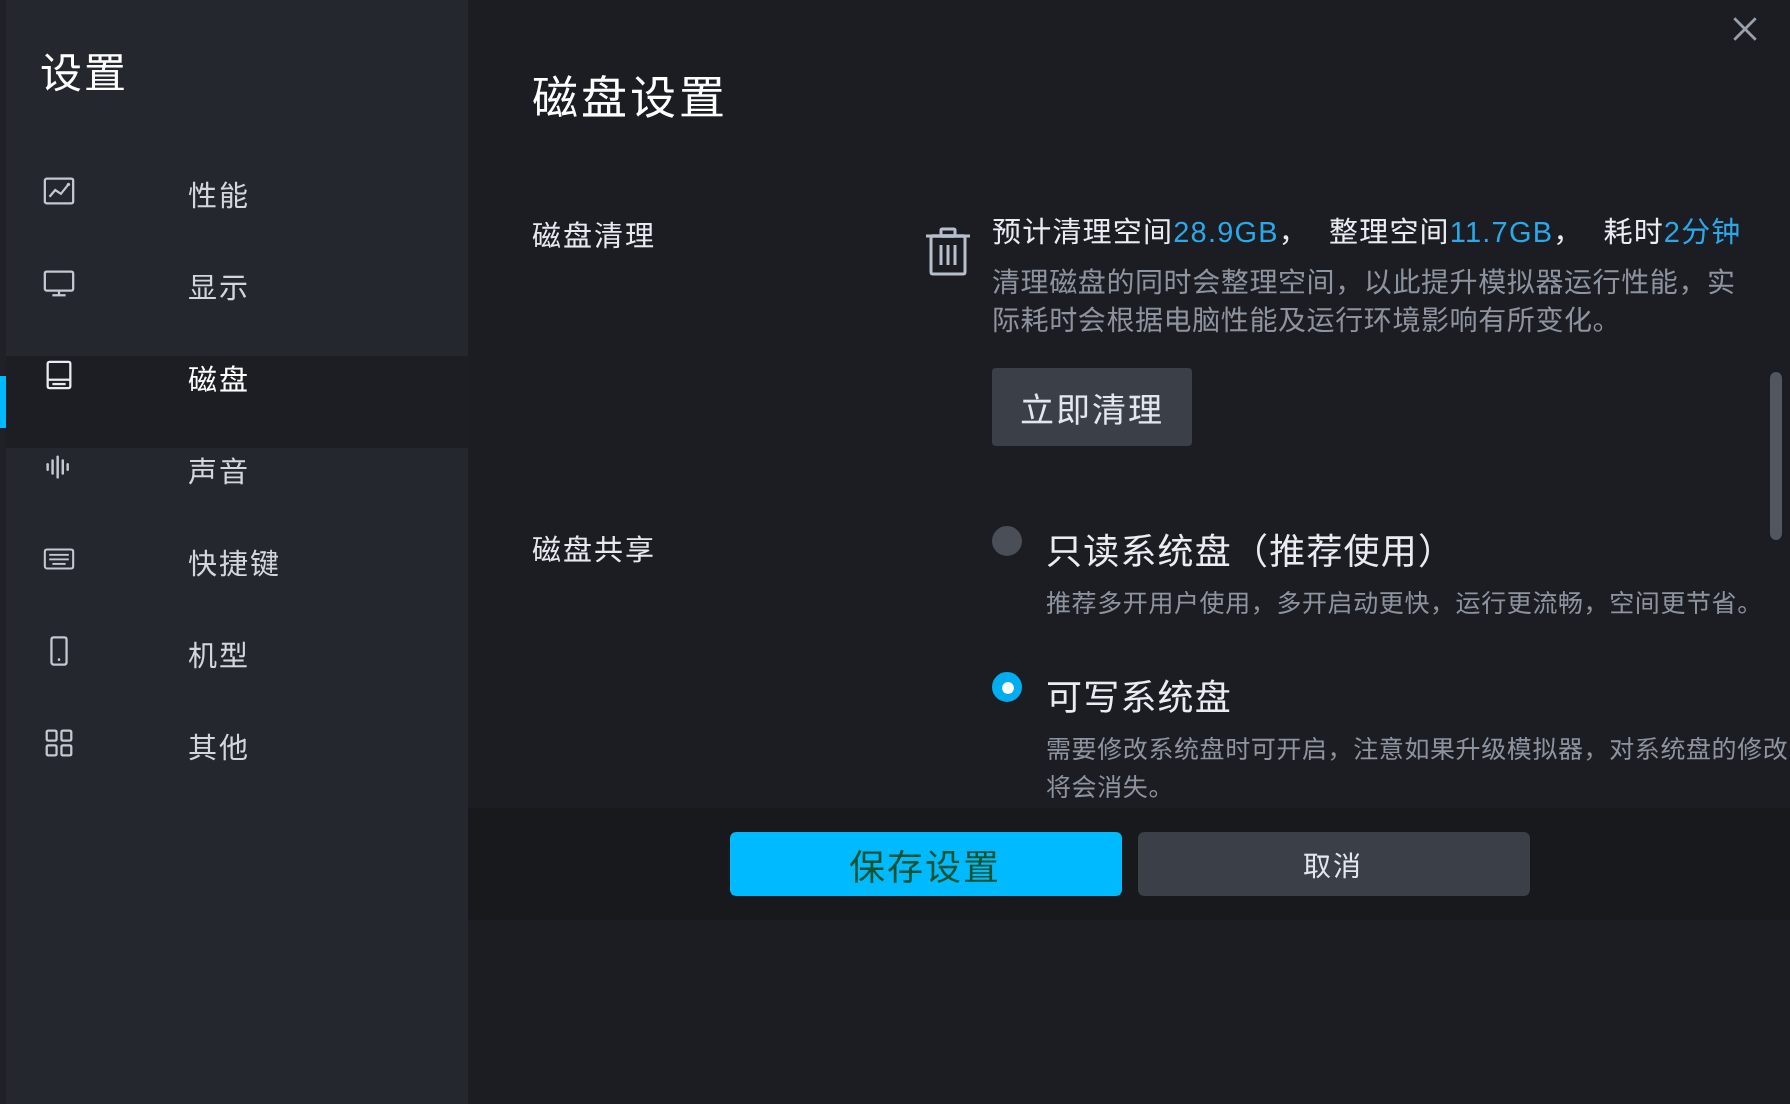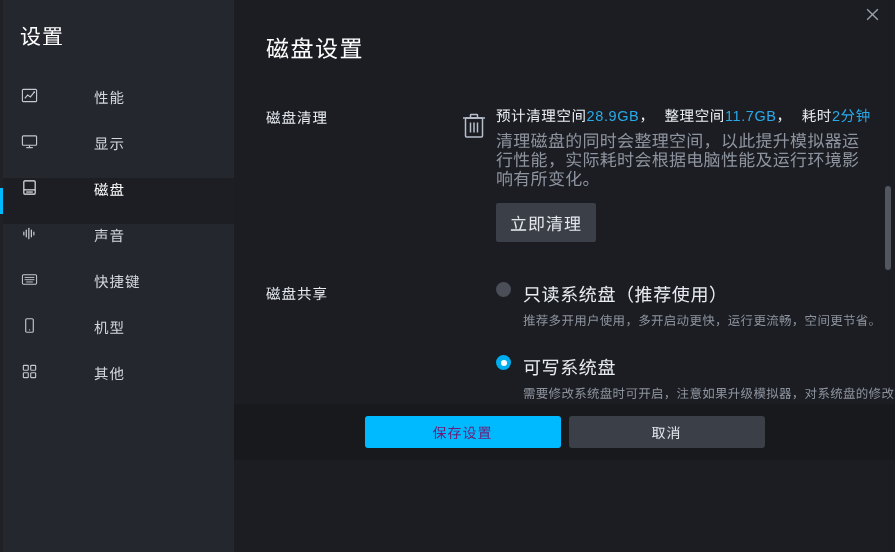--- a/index.html
+++ b/index.html
@@ -161,21 +161,21 @@
     color: #e9edf3;
     font-size: 14.5px;
     letter-spacing: 0.6px;
     white-space: nowrap;
   }
   .clean-headline .hl { color: #2aa8e8; }
   .clean-headline .sp { display: inline-block; width: 10px; }
 
   .clean-desc {
     color: #8e949f;
-    font-size: 17px;
+    font-size: 14px;
     line-height: 19px;
     margin-top: 7px;
     max-width: 380px;
     letter-spacing: 0.3px;
   }
 
   .clean-btn {
     margin-top: 14px;
     display: inline-block;
     background: #3b3f48;
@@ -268,22 +268,22 @@
     background: #17191d;
     display: flex;
     align-items: center;
     justify-content: center;
     gap: 8px;
   }
   .btn-primary {
     width: 196px;
     height: 32px;
     background: #00baff;
-    color: #701a75;
-    font-size: 14px;
+    color: #14532d;
+    font-size: 18px;
     border: none;
     border-radius: 3px;
     cursor: pointer;
     font-family: inherit;
     letter-spacing: 1px;
   }
   .btn-secondary {
     width: 196px;
     height: 32px;
     background: #3b3f48;

